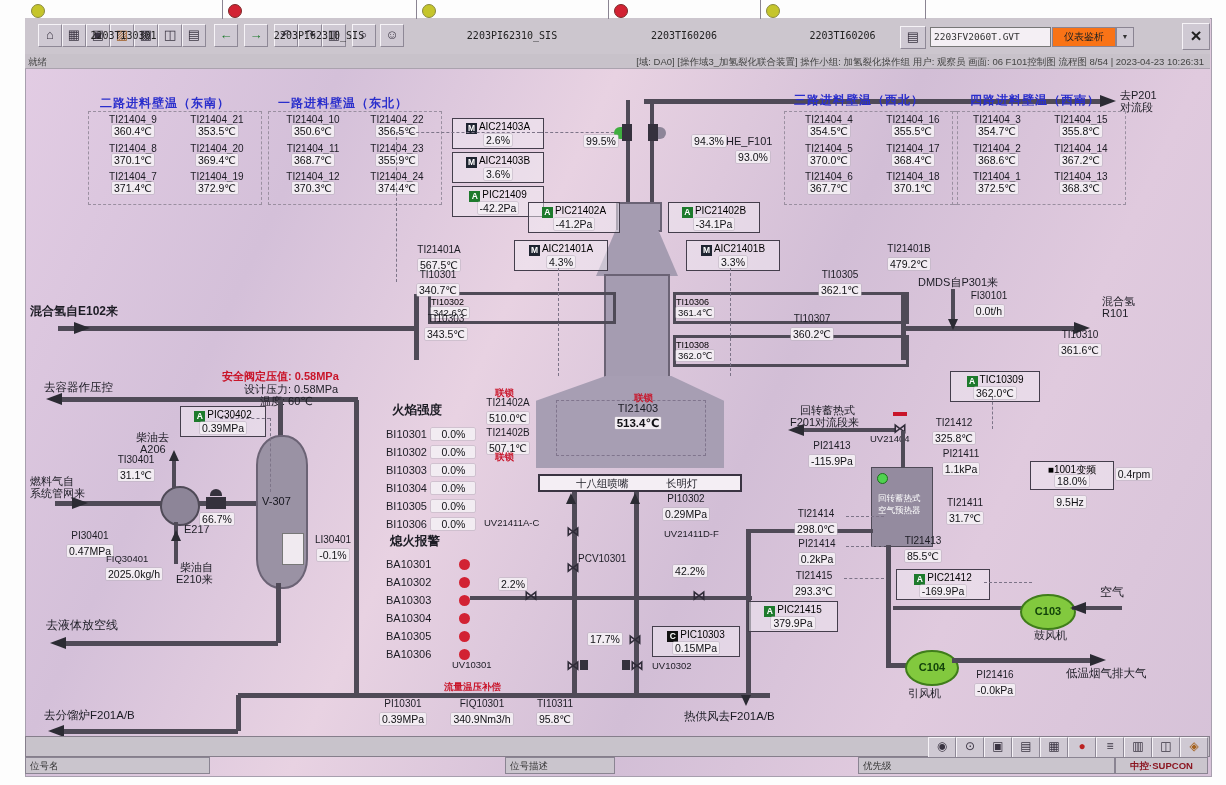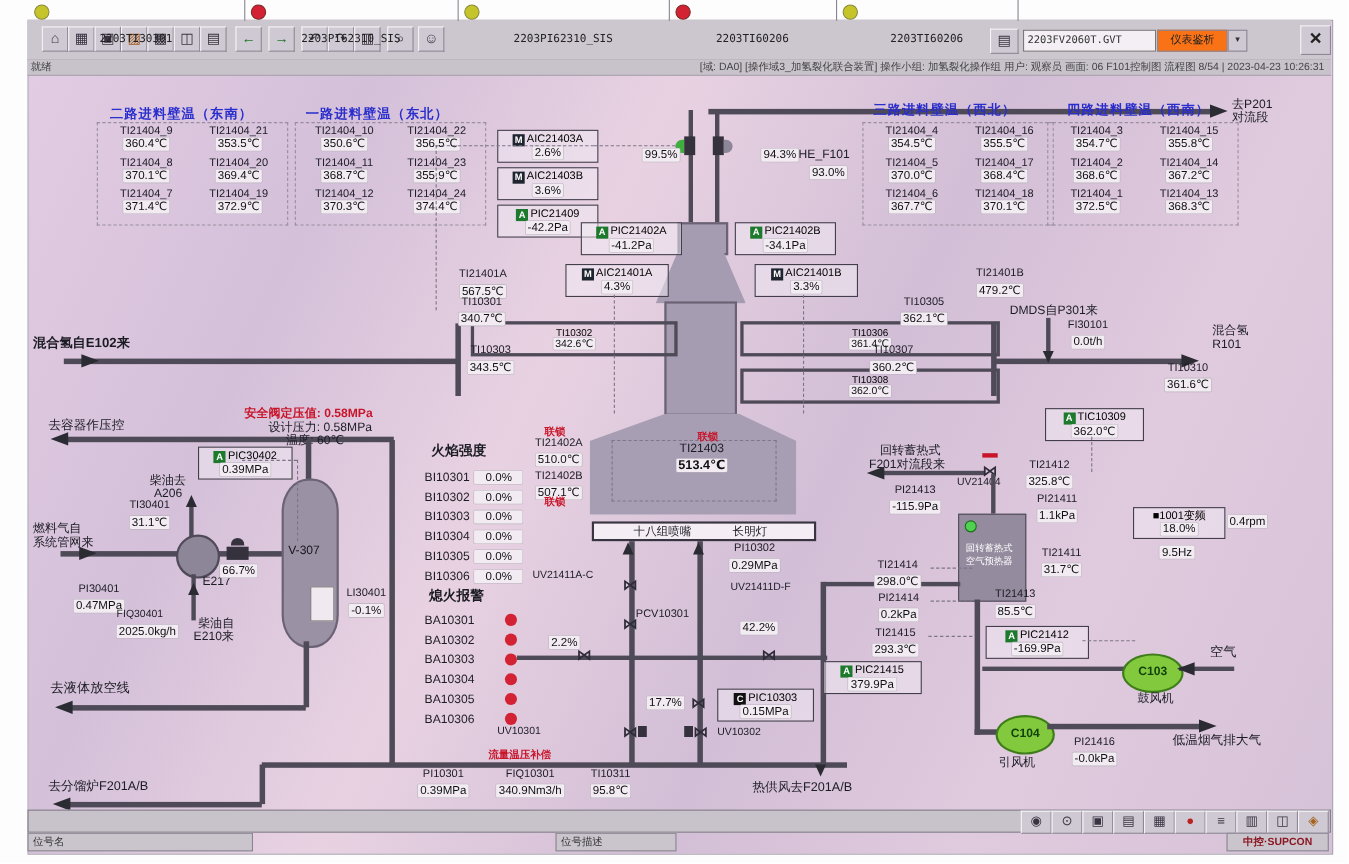--- a/index.html
+++ b/index.html
@@ -17,21 +17,21 @@
   .tv{position:absolute;text-align:center;}
   .tv .tag{font-size:10px;line-height:10px;white-space:nowrap;color:#1c1c24;}
   .tv .chip{margin-top:1px;}
   .ib{position:absolute;border:1px solid #443e4c;background:rgba(242,236,244,.5);
     text-align:center;padding:2px 2px 2px 2px;font-size:10px;line-height:11px;white-space:nowrap;}
   .bdg{display:inline-block;width:11px;height:11px;font-size:8.5px;line-height:11px;font-weight:bold;
     color:#fff;text-align:center;vertical-align:-1px;margin-right:2px;}
   .bdg.m{background:#1e2430;} .bdg.a{background:#1d7a2c;} .bdg.c{background:#111;}
   .ph,.pv{position:absolute;background:var(--pipe);}
   .bigpipe{position:absolute;border:3px solid var(--pipe);display:flex;flex-direction:column;
-    align-items:center;justify-content:center;}
+    align-items:flex-start;justify-content:center;}
   .bigpipe .tag{font-size:9px;line-height:9px;white-space:nowrap;}
   .bigpipe .chip{font-size:9.5px;line-height:11px;}
   .arr{position:absolute;width:0;height:0;}
   .arrL{border-top:6px solid transparent;border-bottom:6px solid transparent;border-right:16px solid var(--arrow);}
   .arrR{border-top:6px solid transparent;border-bottom:6px solid transparent;border-left:16px solid var(--arrow);}
   .arrU{border-left:5px solid transparent;border-right:5px solid transparent;border-bottom:11px solid var(--arrow);}
   .arrD{border-left:5px solid transparent;border-right:5px solid transparent;border-top:11px solid var(--arrow);}
   .dh{position:absolute;border-top:1px dashed #7d7488;}
   .dv{position:absolute;border-left:1px dashed #7d7488;}
   .valve{position:absolute;font-size:14px;line-height:14px;color:#2f2b38;font-weight:bold;}
@@ -449,16 +449,17 @@
   <div class="ric" style="left:956px">⊙</div>
   <div class="ric" style="left:984px">▣</div>
   <div class="ric" style="left:1012px">▤</div>
   <div class="ric" style="left:1040px">▦</div>
   <div class="ric" style="left:1068px;color:#b22">●</div>
   <div class="ric" style="left:1096px">≡</div>
   <div class="ric" style="left:1124px">▥</div>
   <div class="ric" style="left:1152px">◫</div>
   <div class="ric" style="left:1180px;color:#a5621e">◈</div>
 
-  <div class="fseg" style="left:25px;width:205px">位号名</div>
+  <div class="fseg" style="left:25px;width:185px">位号名</div>
   <div class="fseg" style="left:505px;width:110px">位号描述</div>
+  <div class="fseg" style="left:858px;width:257px">优先级</div>
   <div class="fseg" style="left:1115px;width:93px;color:#8b1520;font-weight:bold;text-align:center;padding-left:0">中控·SUPCON</div>
 </div>
 
 </body></html>

